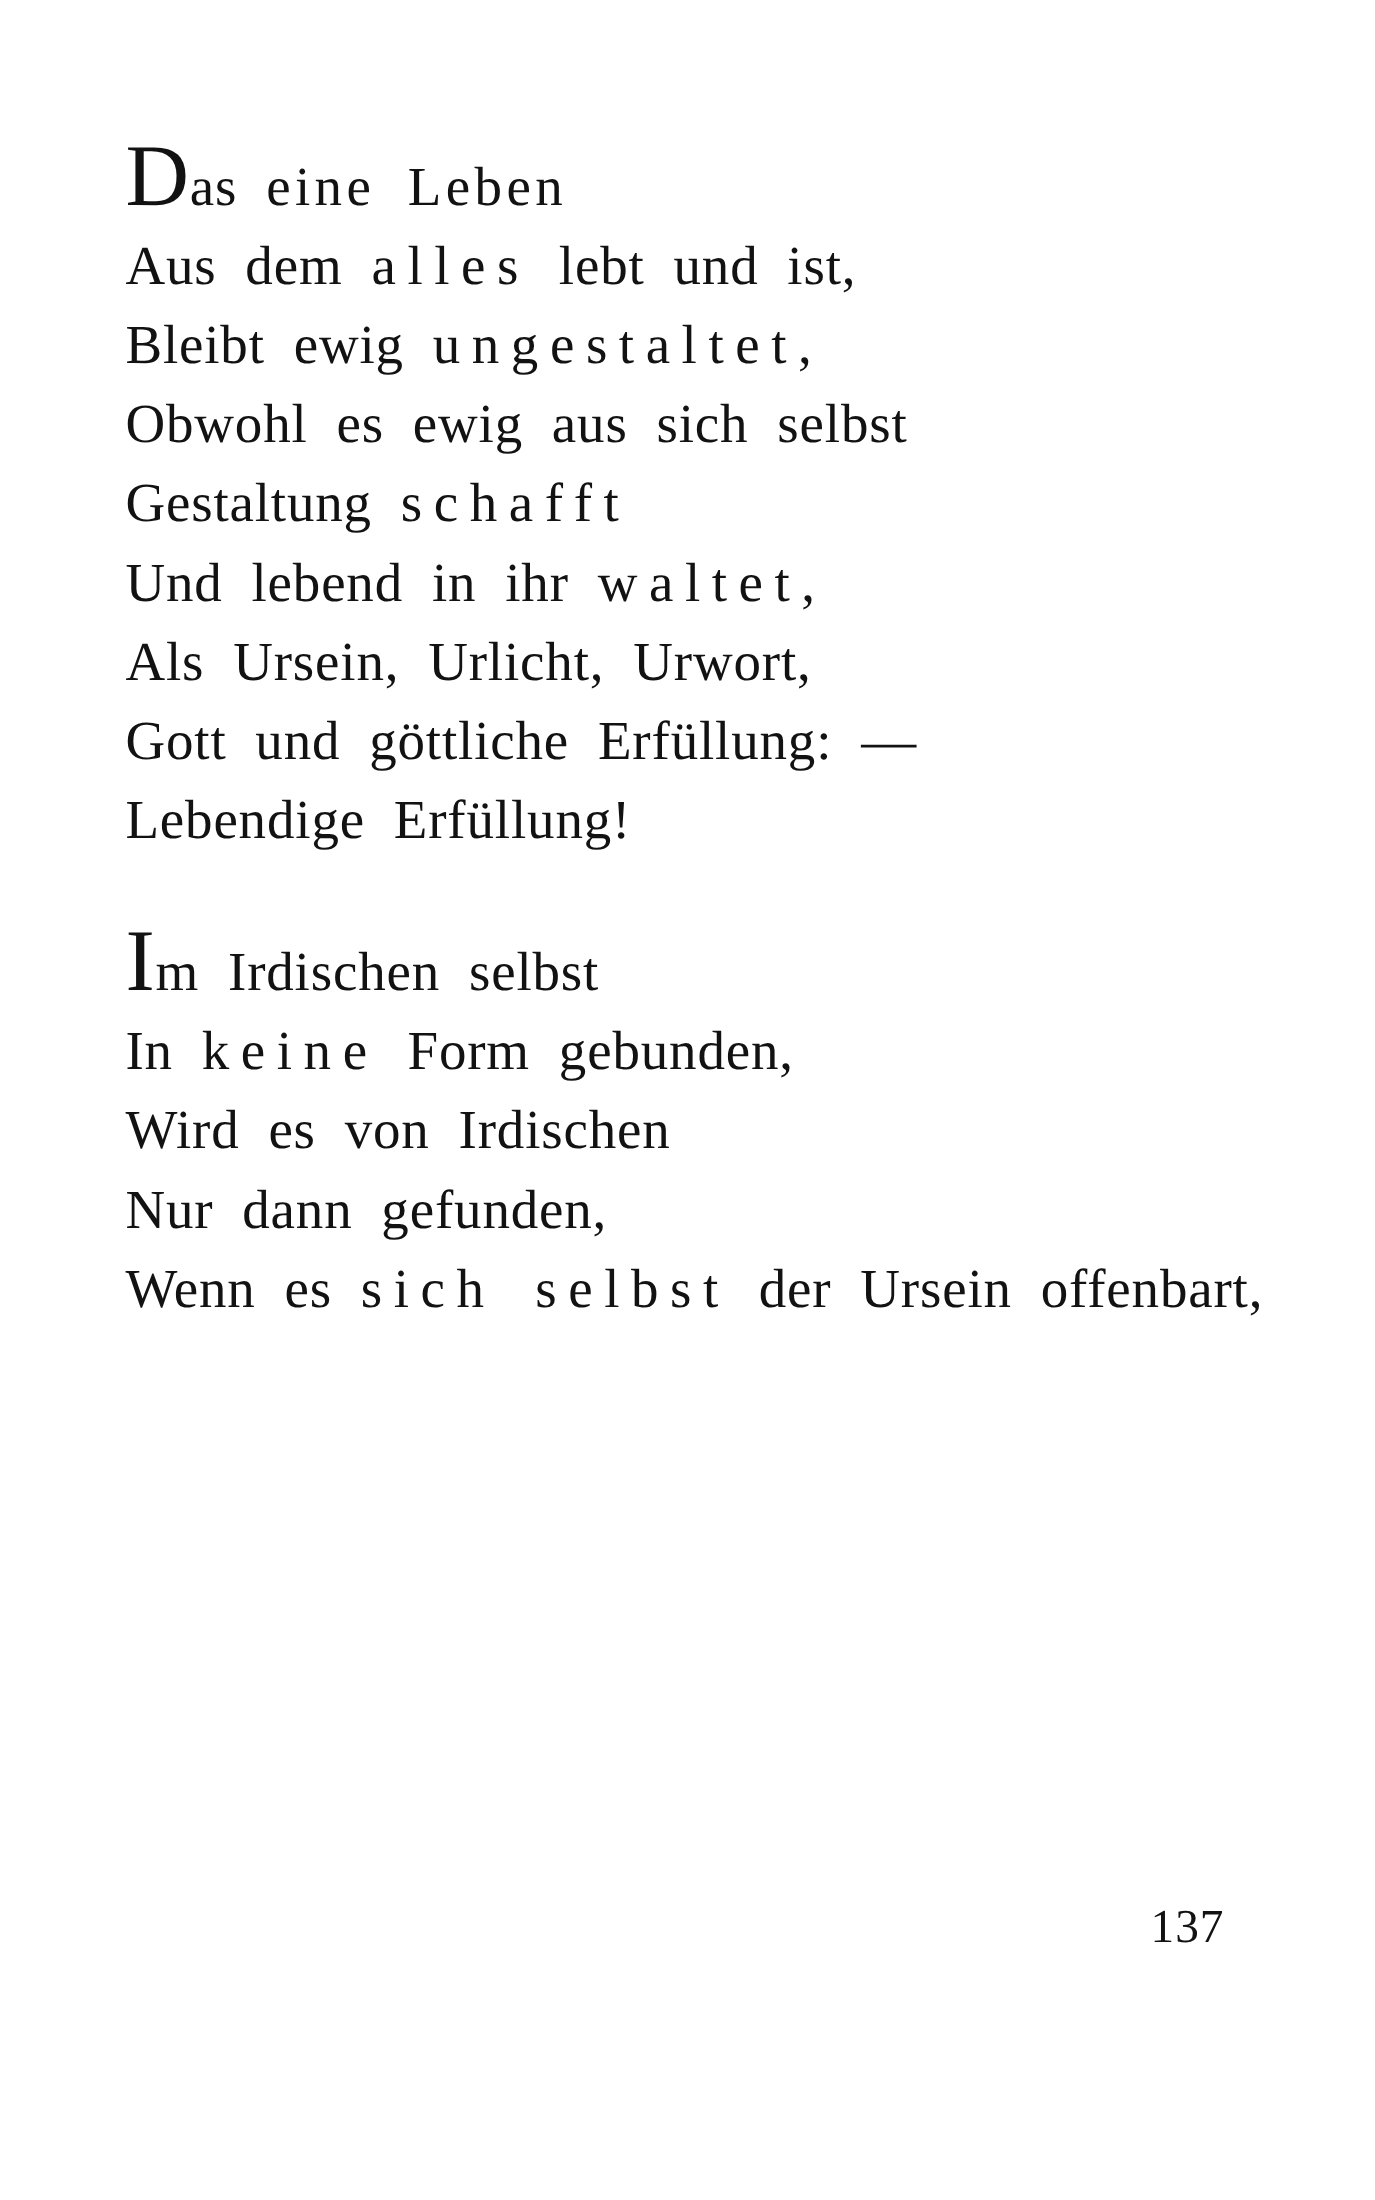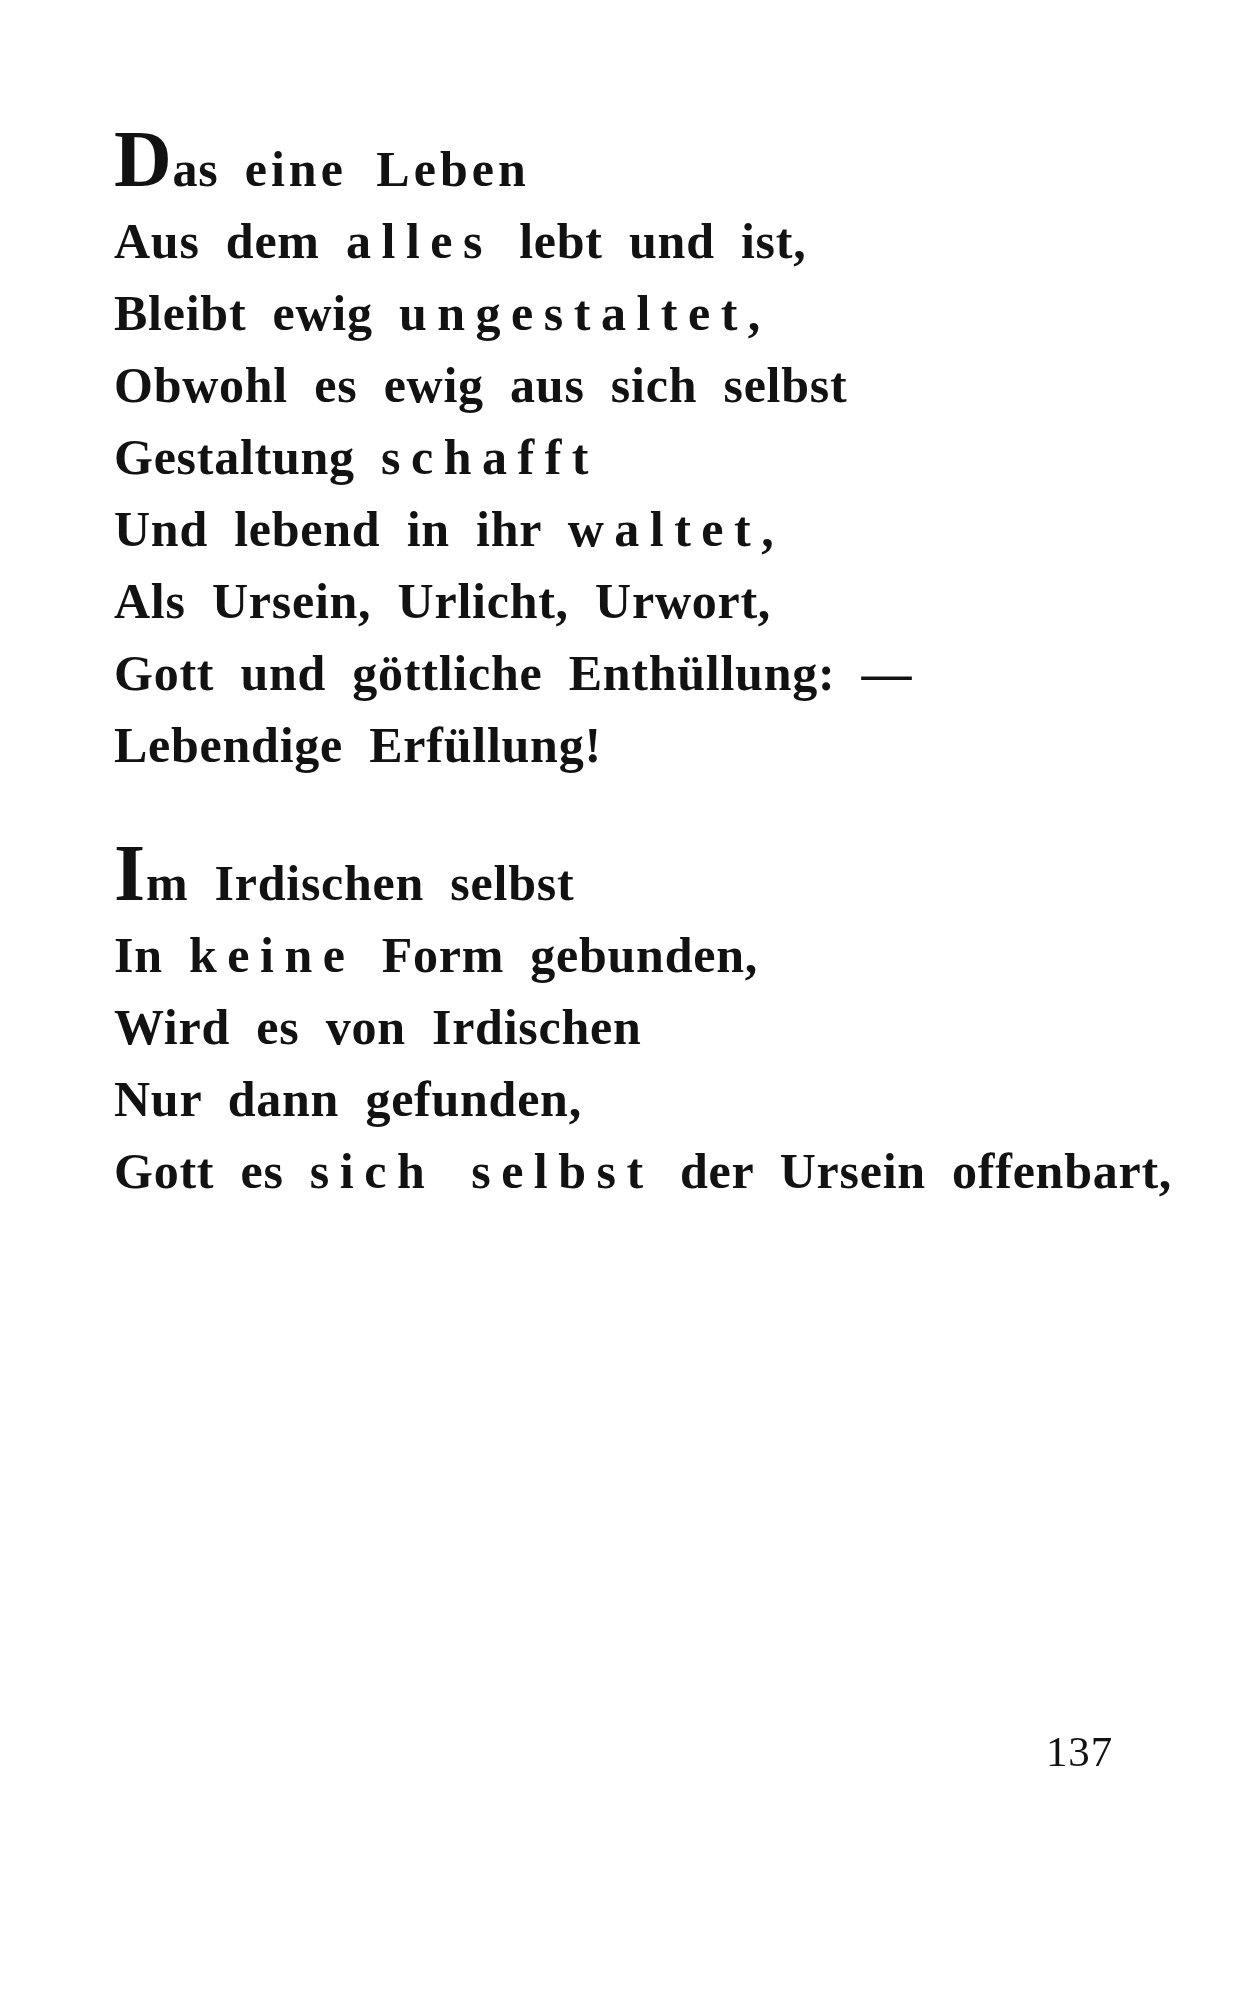--- a/index.html
+++ b/index.html
@@ -13,21 +13,20 @@
     height: 2000px;
     background: #ffffff;
     color: #121212;
     font-family: "Liberation Serif", "DejaVu Serif", serif;
     overflow: hidden;
   }
   .poem {
     position: absolute;
     left: 114px;
     top: 133px;
-    font-weight: bold;
   }
   .stanza + .stanza {
     margin-top: 66px;
   }
   .line {
     height: 72px;
     line-height: 72px;
     font-size: 50px;
     white-space: nowrap;
     word-spacing: 0.26em;
@@ -60,25 +59,25 @@
 <div class="page">
   <div class="poem">
       <div class="stanza">
         <div class="line"><span class="seg-dropcap">D</span><span class="seg-normal">as </span><span class="seg-light">eine Leben</span></div>
         <div class="line"><span class="seg-normal">Aus dem </span><span class="seg-spaced">alles</span><span class="seg-normal"> lebt und ist,</span></div>
         <div class="line"><span class="seg-normal">Bleibt ewig </span><span class="seg-spaced">ungestaltet</span><span class="seg-normal">,</span></div>
         <div class="line"><span class="seg-normal">Obwohl es ewig aus sich selbst</span></div>
         <div class="line"><span class="seg-normal">Gestaltung </span><span class="seg-spaced">schafft</span></div>
         <div class="line"><span class="seg-normal">Und lebend in ihr </span><span class="seg-spaced">waltet</span><span class="seg-normal">,</span></div>
         <div class="line"><span class="seg-normal">Als Ursein, Urlicht, Urwort,</span></div>
-        <div class="line"><span class="seg-normal">Gott und göttliche Enthüllung: —</span></div>
+        <div class="line"><span class="seg-normal">Gott und göttliche Erfüllung: —</span></div>
         <div class="line"><span class="seg-normal">Lebendige Erfüllung!</span></div>
       </div>
       <div class="stanza">
         <div class="line"><span class="seg-dropcap">I</span><span class="seg-normal">m Irdischen selbst</span></div>
         <div class="line"><span class="seg-normal">In </span><span class="seg-spaced">keine</span><span class="seg-normal"> Form gebunden,</span></div>
         <div class="line"><span class="seg-normal">Wird es von Irdischen</span></div>
         <div class="line"><span class="seg-normal">Nur dann gefunden,</span></div>
-        <div class="line"><span class="seg-normal">Gott es </span><span class="seg-spaced">sich selbst</span><span class="seg-normal"> der Ursein offenbart,</span></div>
+        <div class="line"><span class="seg-normal">Wenn es </span><span class="seg-spaced">sich selbst</span><span class="seg-normal"> der Ursein offenbart,</span></div>
       </div>
     </div>
   <div class="page-number">137</div>
 </div>
 
 </body></html>

